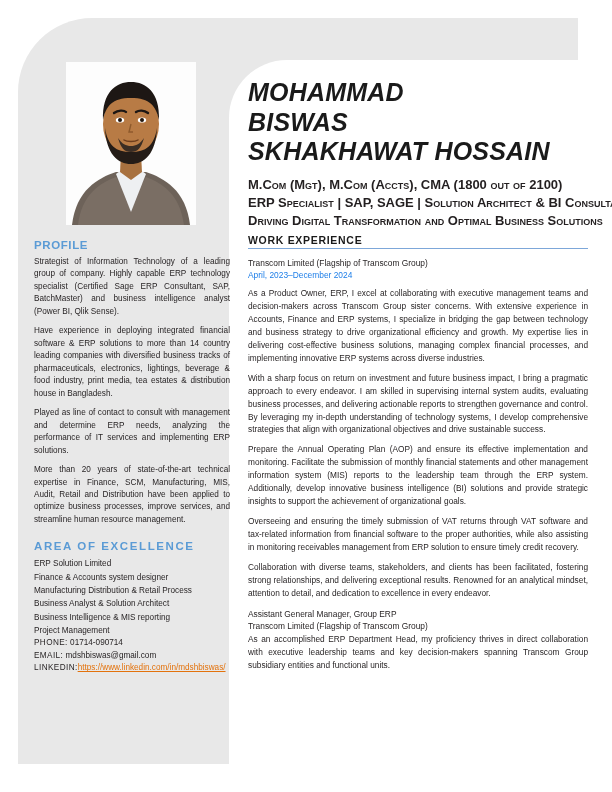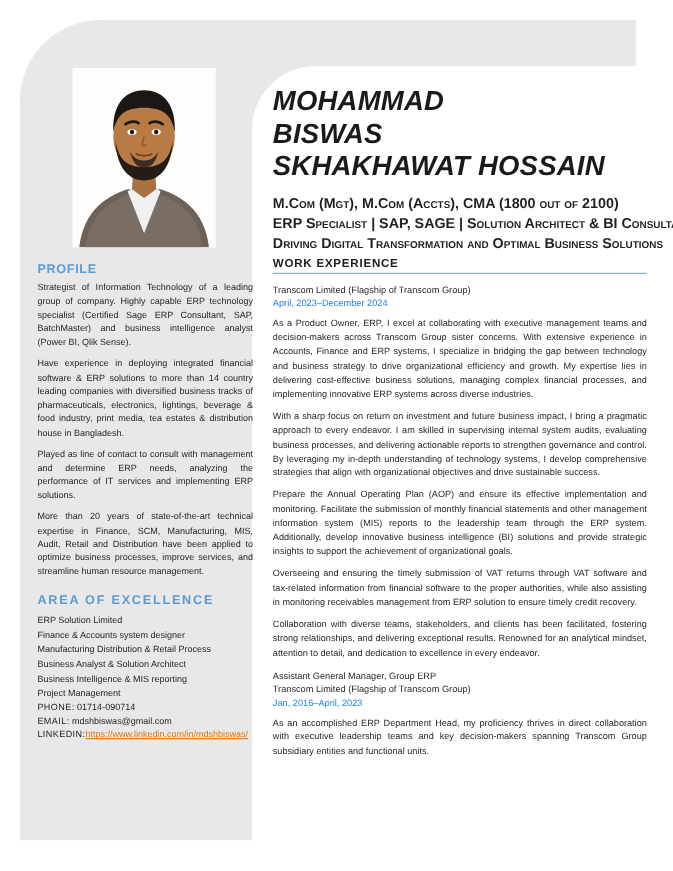--- a/index.html
+++ b/index.html
@@ -259,19 +259,18 @@
       <p class="job-para">As a Product Owner, ERP, I excel at collaborating with executive management teams and decision-makers across Transcom Group sister concerns. With extensive experience in Accounts, Finance and ERP systems, I specialize in bridging the gap between technology and business strategy to drive organizational efficiency and growth. My expertise lies in delivering cost-effective business solutions, managing complex financial processes, and implementing innovative ERP systems across diverse industries.</p>
       <p class="job-para">With a sharp focus on return on investment and future business impact, I bring a pragmatic approach to every endeavor. I am skilled in supervising internal system audits, evaluating business processes, and delivering actionable reports to strengthen governance and control. By leveraging my in-depth understanding of technology systems, I develop comprehensive strategies that align with organizational objectives and drive sustainable success.</p>
       <p class="job-para">Prepare the Annual Operating Plan (AOP) and ensure its effective implementation and monitoring. Facilitate the submission of monthly financial statements and other management information system (MIS) reports to the leadership team through the ERP system. Additionally, develop innovative business intelligence (BI) solutions and provide strategic insights to support the achievement of organizational goals.</p>
       <p class="job-para">Overseeing and ensuring the timely submission of VAT returns through VAT software and tax-related information from financial software to the proper authorities, while also assisting in monitoring receivables management from ERP solution to ensure timely credit recovery.</p>
       <p class="job-para">Collaboration with diverse teams, stakeholders, and clients has been facilitated, fostering strong relationships, and delivering exceptional results. Renowned for an analytical mindset, attention to detail, and dedication to excellence in every endeavor.</p>
     </div>
 
     <div class="job">
       <div class="job-title">Assistant General Manager, Group ERP</div>
       <div class="job-company">Transcom Limited (Flagship of Transcom Group)</div>
-      <div class="job-dates">Jan, 2016–April, 2023</div>
       <p class="job-para">As an accomplished ERP Department Head, my proficiency thrives in direct collaboration with executive leadership teams and key decision-makers spanning Transcom Group subsidiary entities and functional units.</p>
     </div>
 
   </div>
 
 </div>
 
 </body></html>

